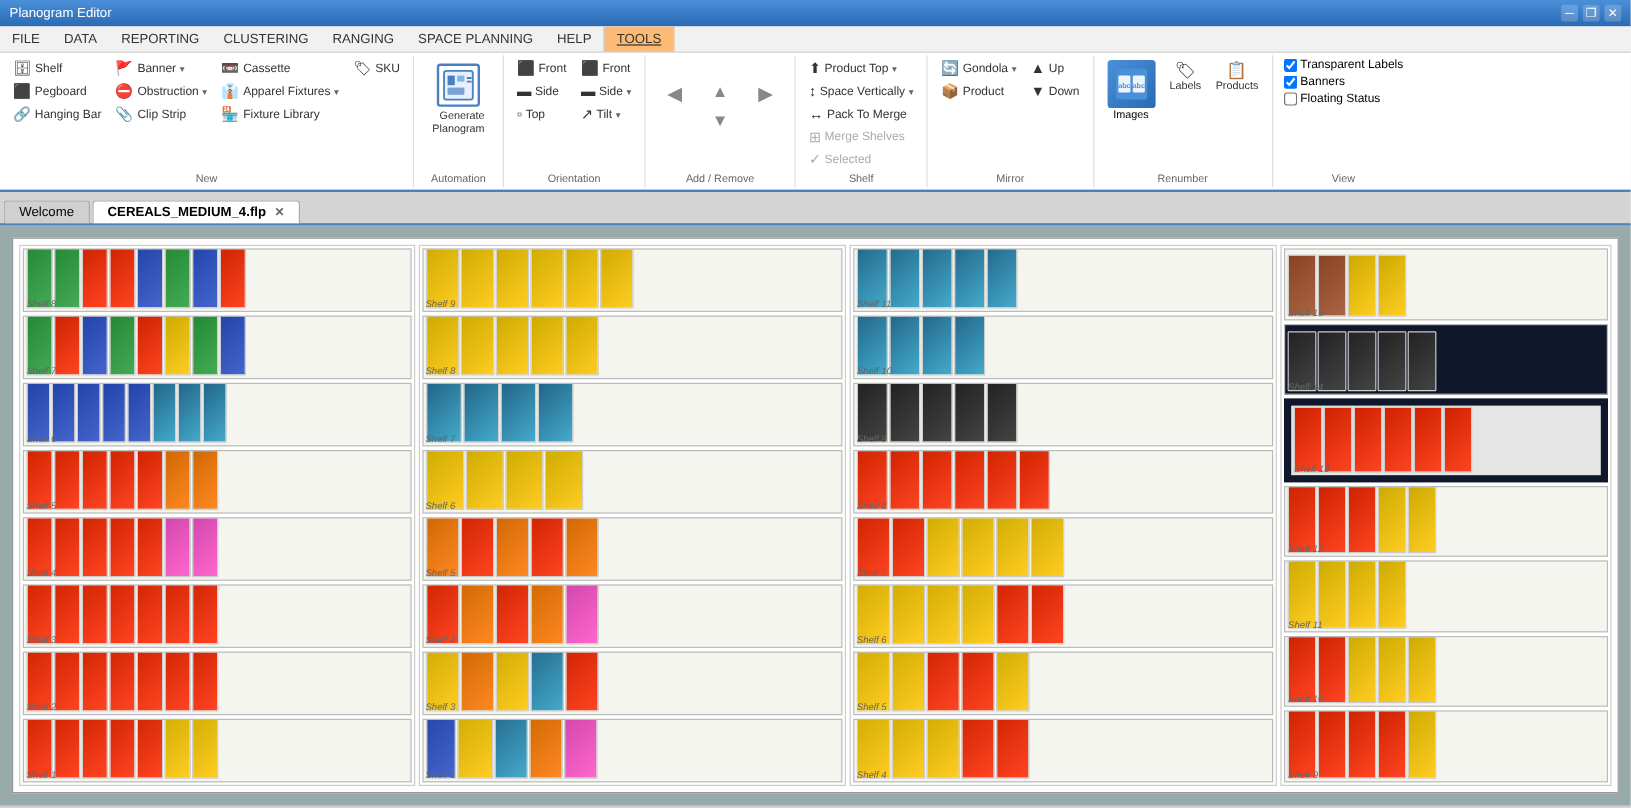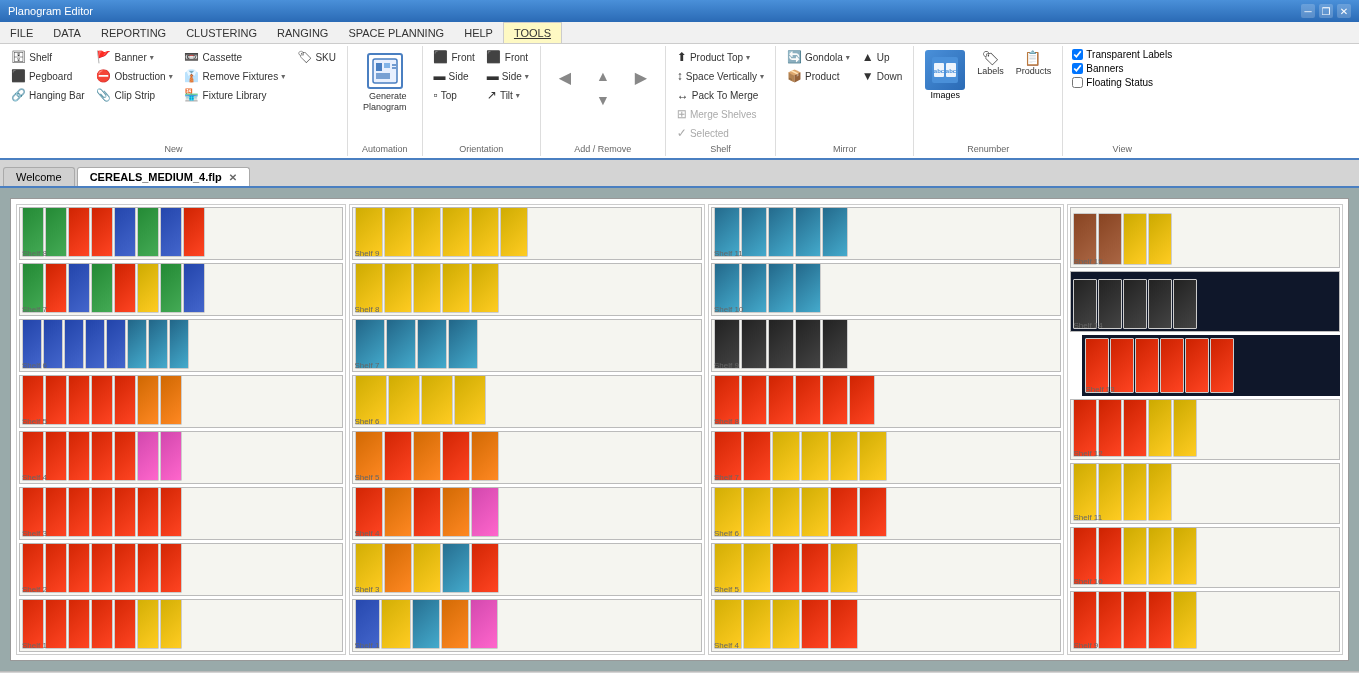--- a/index.html
+++ b/index.html
@@ -33,21 +33,21 @@
     }
     .menu-item {
       padding: 2px 10px;
       font-size: 11px;
       cursor: pointer;
       color: #333;
       height: 100%;
       display: flex;
       align-items: center;
     }
-    .menu-item.active { background: #fef9c3; border: 1px solid #ccc; border-bottom: none; }
+    .menu-item.active { background: #fdba74; border: 1px solid #ccc; border-bottom: none; }
     .menu-item.underline { text-decoration: underline; }
 
     
     .ribbon {
       background: white;
       border-bottom: 2px solid #4a7fc1;
       display: flex;
       padding: 2px 0;
       min-height: 110px;
     }
@@ -293,21 +293,21 @@
           <span>Clip Strip</span>
         </div>
       </div>
       <div class="ribbon-col">
         <div class="ribbon-small-btn">
           <span class="ico">📼</span>
           <span>Cassette</span>
         </div>
         <div class="ribbon-small-btn">
           <span class="ico">👔</span>
-          <span>Remove Fixtures</span>
+          <span>Apparel Fixtures</span>
           <span class="dropdown-arrow">▾</span>
         </div>
         <div class="ribbon-small-btn">
           <span class="ico">🏪</span>
           <span>Fixture Library</span>
         </div>
       </div>
       <div class="ribbon-col">
         <div class="ribbon-small-btn">
           <span class="ico">🏷</span>
@@ -500,21 +500,21 @@
   </div>
   <div class="tab active">
     <span>CEREALS_MEDIUM_4.flp</span>
     <span class="tab-close">✕</span>
   </div>
 </div>
 
 <div class="content-area">
   <div class="planogram-canvas">
 
-    <div style="display:flex; height:100%; padding:5px; gap:3px;">
+    <div style="display:flex; height:100%; padding:5px; gap:3px;font-style:italic;">
 
       <div style="flex:1.2; display:flex; flex-direction:column; gap:3px; border:1px solid #ccc; padding:2px;">
 
         <div style="flex:1; background:#f5f5f0; border:1px solid #bbb; position:relative; overflow:hidden;">
           <div style="display:flex; align-items:flex-end; height:100%; gap:1px; padding:2px;">
             <div class="product-box green" style="width:22px;height:55px;"></div>
             <div class="product-box green" style="width:22px;height:55px;"></div>
             <div class="product-box red" style="width:22px;height:55px;"></div>
             <div class="product-box red" style="width:22px;height:55px;"></div>
             <div class="product-box blue" style="width:22px;height:55px;"></div>
@@ -799,21 +799,21 @@
         <div style="flex:1; background:#0f172a; border:1px solid #bbb; position:relative; overflow:hidden;">
           <div style="display:flex; align-items:flex-end; height:100%; gap:1px; padding:2px;">
             <div class="product-box dark" style="width:24px;height:50px;"></div>
             <div class="product-box dark" style="width:24px;height:50px;"></div>
             <div class="product-box dark" style="width:24px;height:50px;"></div>
             <div class="product-box dark" style="width:24px;height:50px;"></div>
             <div class="product-box dark" style="width:24px;height:50px;"></div>
           </div>
           <span class="shelf-label">Shelf 14</span>
         </div>
-        <div style="flex:1; background:#0f172a; border:1px solid #0f172a; position:relative; overflow:hidden;margin-left:12px;">
+        <div style="flex:1; background:#e5e5e5; border:6px solid #0f172a; position:relative; overflow:hidden;">
           <div style="display:flex; align-items:flex-end; height:100%; gap:1px; padding:2px;">
             <div class="product-box red" style="width:24px;height:55px;"></div>
             <div class="product-box red" style="width:24px;height:55px;"></div>
             <div class="product-box red" style="width:24px;height:55px;"></div>
             <div class="product-box red" style="width:24px;height:55px;"></div>
             <div class="product-box red" style="width:24px;height:55px;"></div>
             <div class="product-box red" style="width:24px;height:55px;"></div>
           </div>
           <span class="shelf-label">Shelf 13</span>
         </div>

